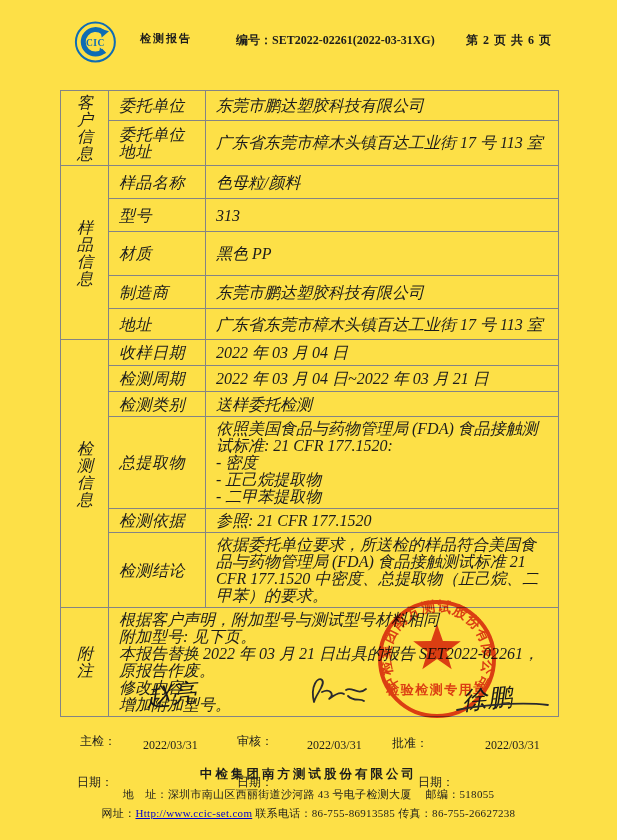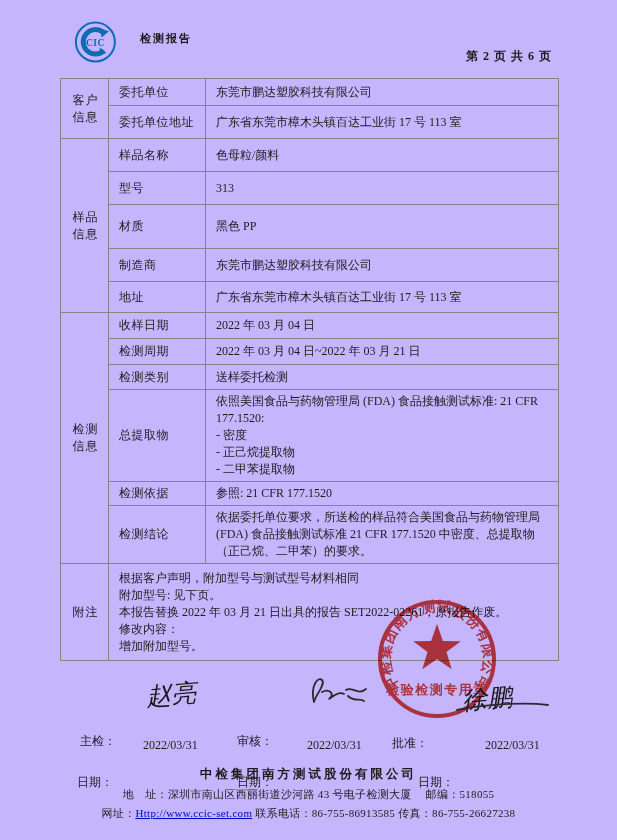--- a/index.html
+++ b/index.html
@@ -1,32 +1,33 @@
 <!DOCTYPE html>
 <html><head>
 <meta charset="utf-8">
 <style>
   * { margin:0; padding:0; box-sizing:border-box; }
   html,body { background:#e8e8e8; }
   .page {
     position:relative; width:617px; height:840px; margin:0 auto;
-    background:#c4b5fd; overflow:hidden;
+    background:#fde047; overflow:hidden;
     font-family:"Liberation Serif","DejaVu Serif",serif;
     color:#1c1c1c;
   }
   
   .logo { position:absolute; left:70px; top:19px; width:58px; height:46px; }
   .hdr-title { position:absolute; left:140px; top:31px; font-size:11px; font-weight:bold; letter-spacing:2px; }
   .hdr-no { position:absolute; left:236px; top:32px; font-size:12px; font-weight:bold; white-space:nowrap; }
-  .hdr-page { position:absolute; left:466px; top:48px; font-size:12px; font-weight:bold; letter-spacing:1px; white-space:nowrap; }
+  .hdr-page { position:absolute; left:466px; top:32px; font-size:12px; font-weight:bold; letter-spacing:1px; white-space:nowrap; }
   
   table.report {
-    position:absolute; left:60px; top:78px; width:498px;
+    position:absolute; left:60px; top:90px; width:498px;
     border-collapse:collapse; table-layout:fixed;
-    font-size:12px;
+    font-size:16px;
+    font-style:italic;
   }
   table.report td { border:1px solid #848484; vertical-align:middle; padding:3px 8px 3px 10px; line-height:17px; }
   td.sec { text-align:center; padding:3px 2px; white-space:pre-line; line-height:26px; letter-spacing:1px; }
   td.lbl { letter-spacing:0.5px; }
   td.val { }
   td.pre { white-space:pre-line; }
   td.notes-cell { white-space:pre-line; line-height:19.5px; vertical-align:middle;margin-top:33px; }
   
   .abs { position:absolute; white-space:nowrap; }
   .sig-label { font-size:12px; z-index:2;margin-top:36px; }
@@ -50,20 +51,21 @@
 
   <svg class="logo" viewBox="0 0 64 50">
     <circle cx="28" cy="25" r="21.5" fill="none" stroke="#0e6cb4" stroke-width="2.2"></circle>
     <path d="M 36.5 14.2 A 13.5 13.5 0 1 0 37.5 34.5" fill="none" stroke="#0e6cb4" stroke-width="5.5"></path>
     <polygon points="33,10 43,13 35,20" fill="#0e6cb4"></polygon>
     <polygon points="40,37 33,31 32,40" fill="#0e6cb4"></polygon>
     <text x="28" y="29" text-anchor="middle" font-size="10.5" font-weight="bold" fill="#0e6cb4" font-family="'Liberation Serif','DejaVu Serif',serif" letter-spacing="0.5">CIC</text>
   </svg>
 
   <div class="hdr-title">检测报告</div>
+  <div class="hdr-no"><span>编号：</span><span>SET2022-02261(2022-03-31XG)</span></div>
   <div class="hdr-page">第 2 页 共 6 页</div>
 
   <table class="report">
     <colgroup>
         <col style="width:48px">
         <col style="width:97px">
         <col style="width:353px">
       </colgroup>
     <tbody>
 

